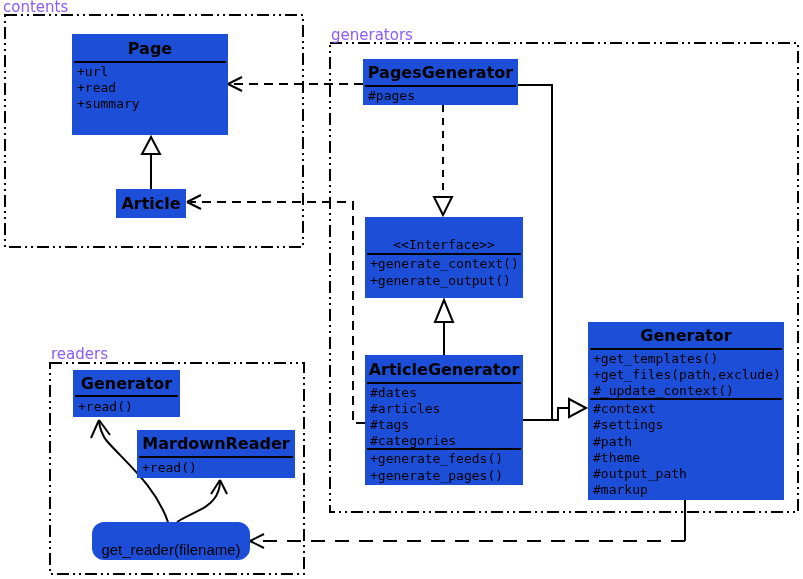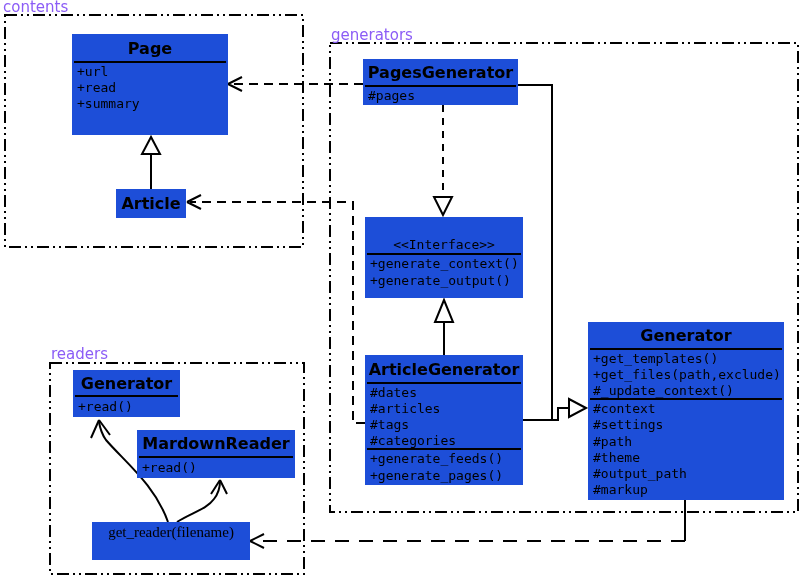--- a/index.html
+++ b/index.html
@@ -26,22 +26,22 @@
     font-family:"DejaVu Sans Mono","Liberation Mono",monospace;
     font-weight:normal;font-size:13px;text-align:center;
   }
   .c-comp{
     border-top:2px solid #000;box-sizing:border-box;overflow:hidden;
     padding:1px 2px 0 3px;
     font-family:"DejaVu Sans Mono","Liberation Mono",monospace;font-size:13px;
   }
   .c-row{white-space:pre;line-height:var(--lh,16.5px);}
   .plain-box{
-    display:flex;align-items:flex-start;justify-content:center;
-    font-size:15px;font-family:Liberation Serif, serif;
+    display:flex;align-items:flex-end;justify-content:center;
+    font-size:15px;font-family:Liberation Sans, sans-serif;border-radius:12px;
   }
 </style>
 </head>
 <body>
 
 <div id="canvas">
 
   <svg id="lines" width="803" height="579" viewBox="0 0 803 579">
 
     <rect x="5" y="15" width="298" height="232" fill="none" stroke="#000" stroke-width="2" stroke-dasharray="12 4 2 4 2 4"></rect>

